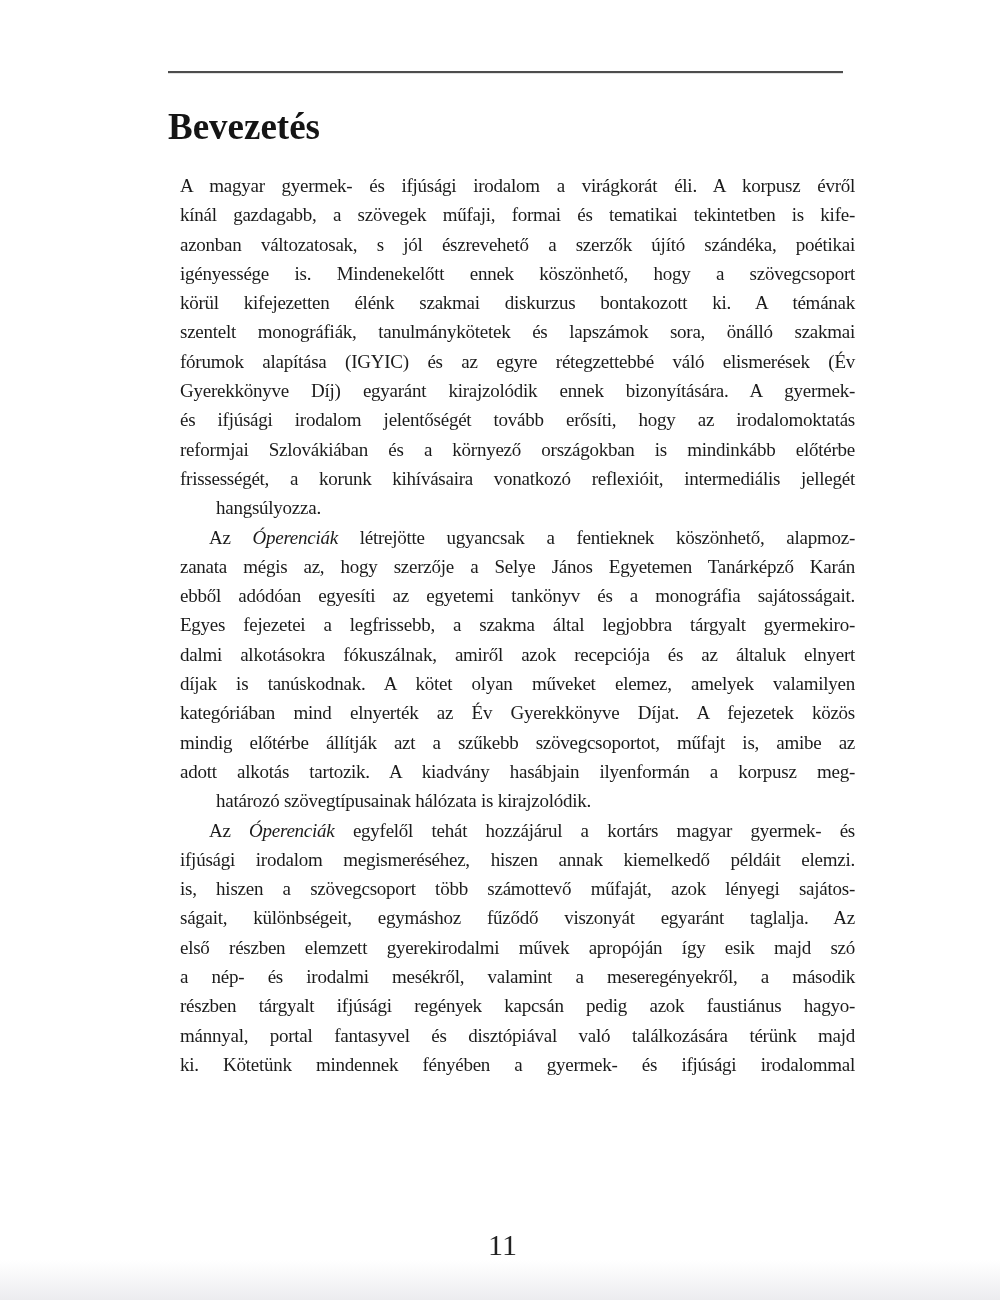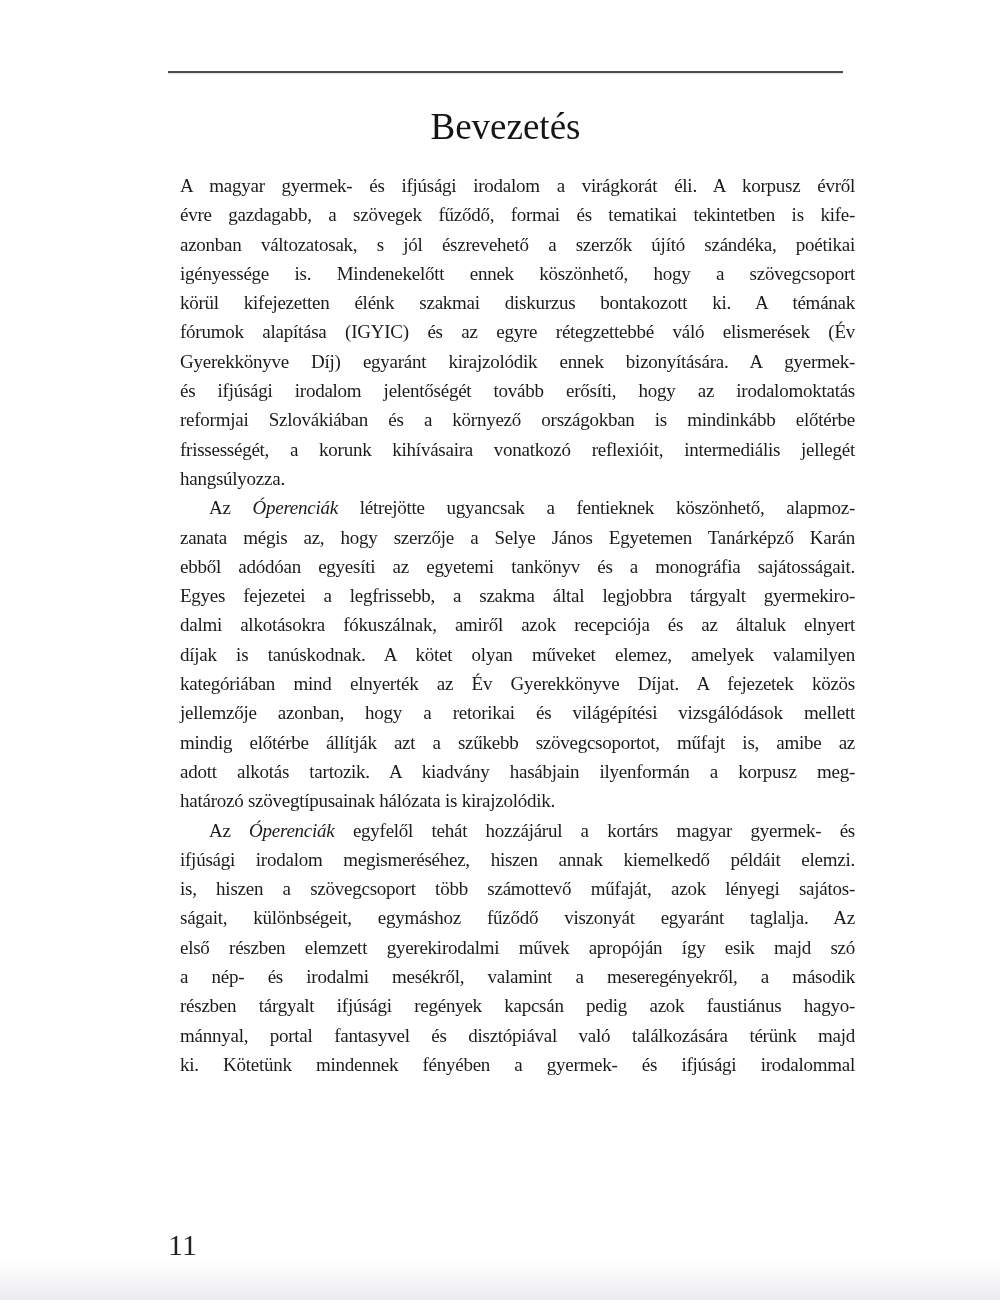--- a/index.html
+++ b/index.html
@@ -17,77 +17,77 @@
   }
   .header-rule {
     position: absolute; left: 168px; top: 71px;
     width: 675px; height: 2px;
     background: #4d4d4d;
     border-bottom: 1px solid #e2e2e2;
   }
   .chapter-title {
     position: absolute; left: 168px; top: 80px;
     width: 675px;
-    text-align: center;
+    text-align: left;
     font-size: 37px;
-    font-weight: normal;
+    font-weight: bold;
     color: #151515;
     line-height: 1.2;
   }
   .body-text {
     position: absolute; left: 180px; top: 171px;
     width: 675px;
     font-size: 19px;
     line-height: 29.3px;
     color: #1b1b1b;
     letter-spacing: -0.25px;
   }
   .line {
     text-align: justify;
     text-align-last: justify;
   }
-  .line.lastline { text-align-last: left; }
+  .line.lastline { text-align-last: left; margin-left: 36px; }
   .line.indent { text-indent: 29px; }
   .page-number {
     position: absolute; left: 168px; top: 1228px;
     width: 669px;
-    text-align: left;
+    text-align: center;
     font-size: 30px;
     color: #222222;
   }
 </style>
 </head>
 <body>
 
 <div class="page">
   <div class="header-rule"></div>
   <h1 class="chapter-title">Bevezetés</h1>
   <div class="body-text" id="body-text">
       <div>
         <div class="line">A magyar gyermek- és ifjúsági irodalom a virágkorát éli. A korpusz évről</div>
-        <div class="line">évre gazdagabb, a szövegek fűződő, formai és tematikai tekintetben is kife-</div>
+        <div class="line">kínál gazdagabb, a szövegek műfaji, formai és tematikai tekintetben is kife-</div>
         <div class="line">azonban változatosak, s jól észrevehető a szerzők újító szándéka, poétikai</div>
         <div class="line">igényessége is. Mindenekelőtt ennek köszönhető, hogy a szövegcsoport</div>
         <div class="line">körül kifejezetten élénk szakmai diskurzus bontakozott ki. A témának</div>
+        <div class="line">szentelt monográfiák, tanulmánykötetek és lapszámok sora, önálló szakmai</div>
         <div class="line">fórumok alapítása (IGYIC) és az egyre rétegzettebbé váló elismerések (Év</div>
         <div class="line">Gyerekkönyve Díj) egyaránt kirajzolódik ennek bizonyítására. A gyermek-</div>
         <div class="line">és ifjúsági irodalom jelentőségét tovább erősíti, hogy az irodalomoktatás</div>
         <div class="line">reformjai Szlovákiában és a környező országokban is mindinkább előtérbe</div>
         <div class="line">frissességét, a korunk kihívásaira vonatkozó reflexióit, intermediális jellegét</div>
         <div class="line lastline">hangsúlyozza.</div>
       </div>
       <div>
         <div class="line indent">Az <i>Óperenciák</i> létrejötte ugyancsak a fentieknek köszönhető, alapmoz-</div>
         <div class="line">zanata mégis az, hogy szerzője a Selye János Egyetemen Tanárképző Karán</div>
         <div class="line">ebből adódóan egyesíti az egyetemi tankönyv és a monográfia sajátosságait.</div>
         <div class="line">Egyes fejezetei a legfrissebb, a szakma által legjobbra tárgyalt gyermekiro-</div>
         <div class="line">dalmi alkotásokra fókuszálnak, amiről azok recepciója és az általuk elnyert</div>
         <div class="line">díjak is tanúskodnak. A kötet olyan műveket elemez, amelyek valamilyen</div>
         <div class="line">kategóriában mind elnyerték az Év Gyerekkönyve Díjat. A fejezetek közös</div>
-        <div class="line">jellemzője azonban, hogy a retorikai és világépítési vizsgálódások mellett</div>
         <div class="line">mindig előtérbe állítják azt a szűkebb szövegcsoportot, műfajt is, amibe az</div>
         <div class="line">adott alkotás tartozik. A kiadvány hasábjain ilyenformán a korpusz meg-</div>
         <div class="line lastline">határozó szövegtípusainak hálózata is kirajzolódik.</div>
       </div>
       <div>
         <div class="line indent">Az <i>Óperenciák</i> egyfelől tehát hozzájárul a kortárs magyar gyermek- és</div>
         <div class="line">ifjúsági irodalom megismeréséhez, hiszen annak kiemelkedő példáit elemzi.</div>
         <div class="line">is, hiszen a szövegcsoport több számottevő műfaját, azok lényegi sajátos-</div>
         <div class="line">ságait, különbségeit, egymáshoz fűződő viszonyát egyaránt taglalja. Az</div>
         <div class="line">első részben elemzett gyerekirodalmi művek apropóján így esik majd szó</div>

